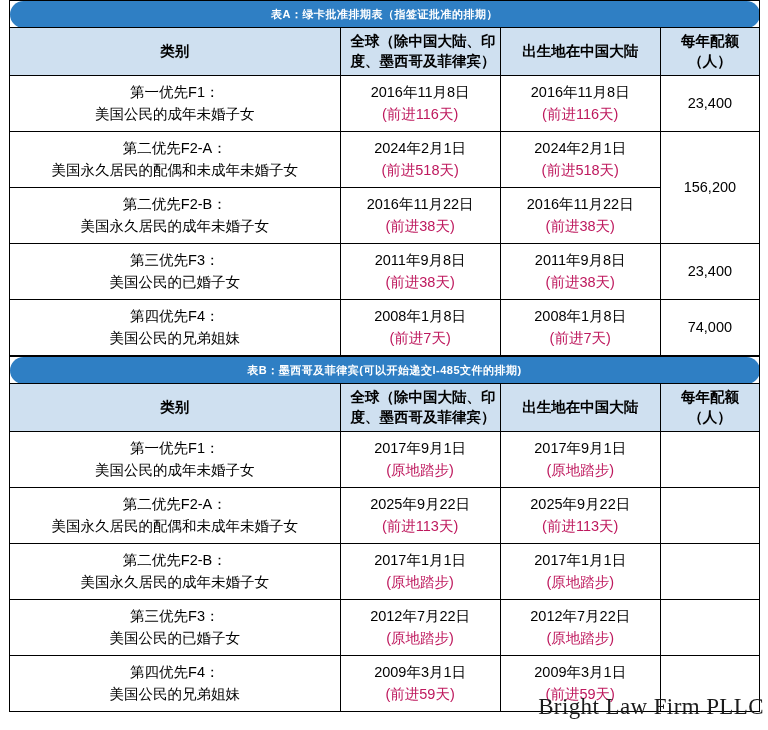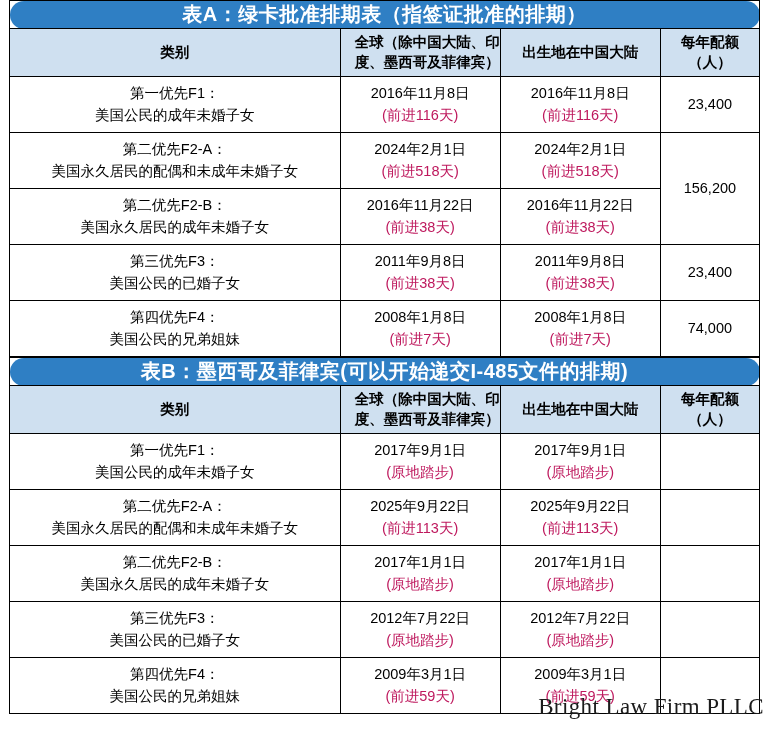--- a/index.html
+++ b/index.html
@@ -25,36 +25,36 @@
   table.sched td, table.sched th {
     border: 1px solid #000000;
     padding: 0;
     text-align: center;
     vertical-align: middle;
   }
   .title-row td {
     background: #2f7fc4;
     color: #ffffff;
     font-weight: bold;
-    font-size: 20px;
+    font-size: 11px;
     height: 27px;
     letter-spacing: 0.5px;
     border-radius: 15px;
   }
   .head-row td {
     background: #cfe0f0;
     color: #000000;
     font-weight: bold;
     font-size: 14.5px;
     height: 48px;
     line-height: 1.35;
     padding: 2px 4px;
   }
   .head-row td.leftal {
-    text-align: right;
+    text-align: center;
     padding-left: 6px;
   }
   .data-row td {
     font-size: 14.5px;
     color: #000000;
     height: 56px;
     line-height: 1.45;
     padding: 3px 4px;
   }
   .cat {

